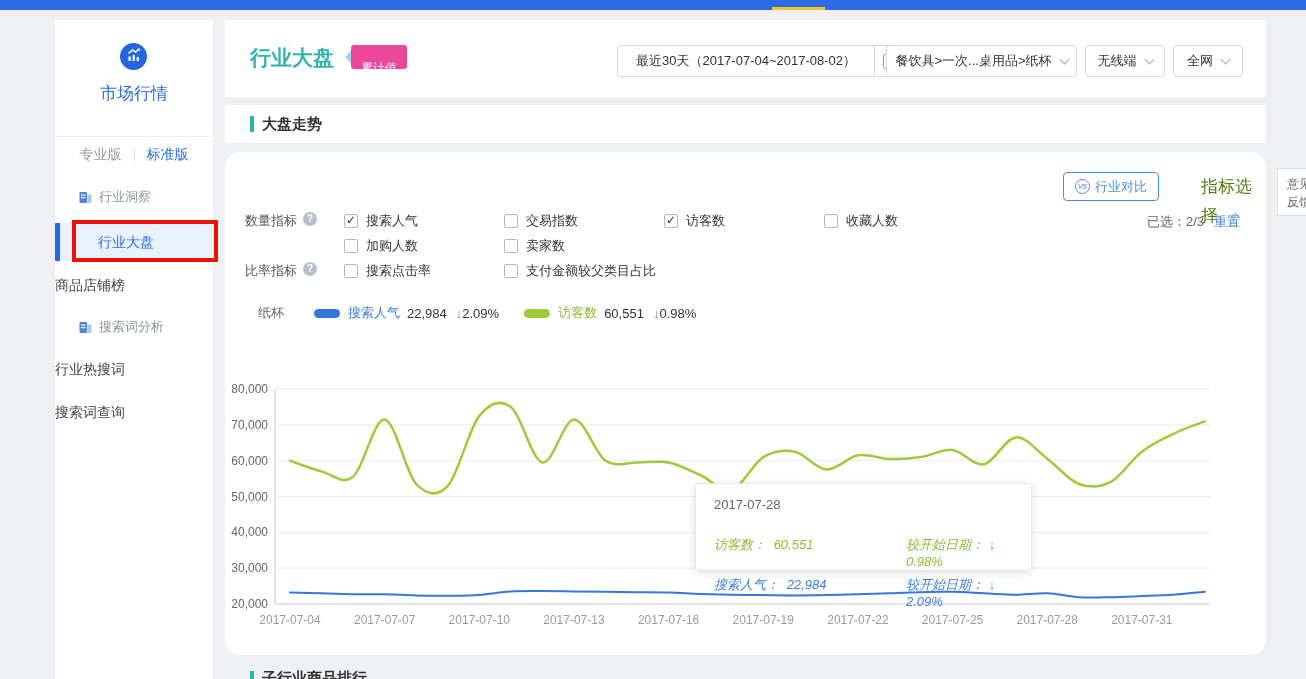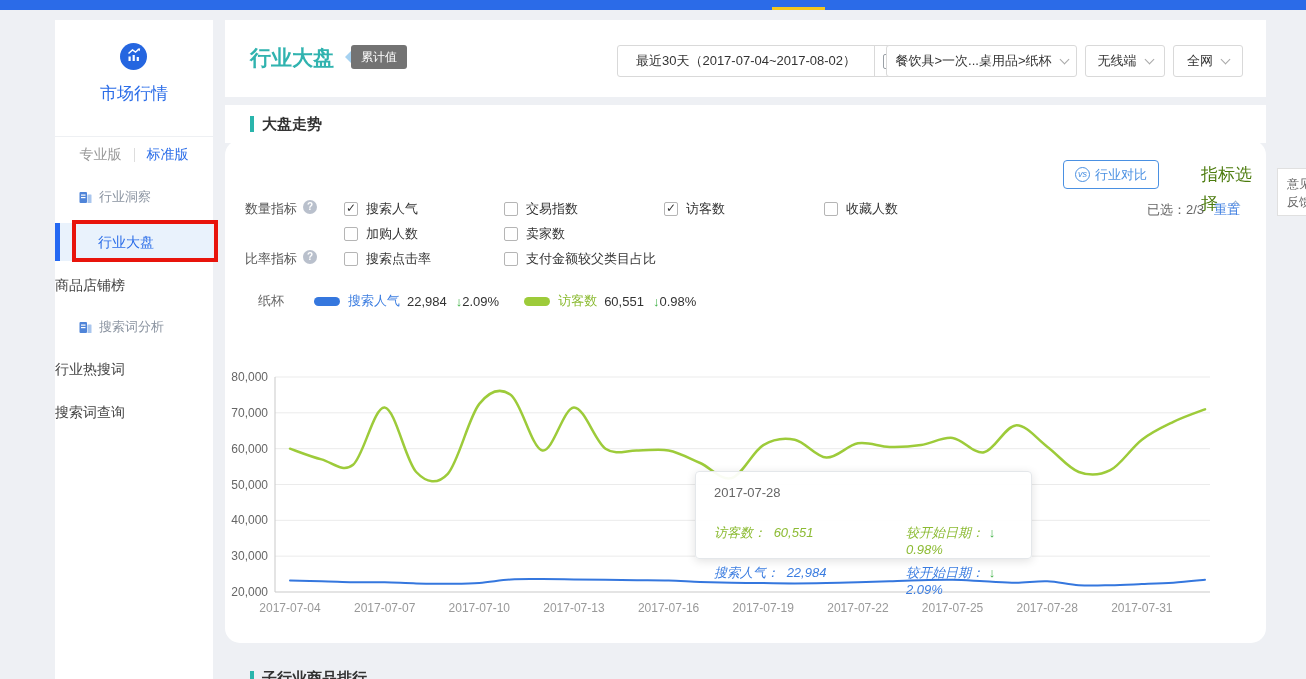--- a/index.html
+++ b/index.html
@@ -27,40 +27,40 @@
   .side-active { left:0; top:203px; width:158px; height:38px; background:#e9f2fc; }
   .side-active-bar { left:0; top:203px; width:5px; height:38px; background:#2468f2; }
   .side-active-label { left:43px; top:203px; height:38px; line-height:38px; font-size:14px; color:#2b6de8; }
 
   .annotation { left:72px; top:220px; width:146px; height:42px; border:4px solid #e8140c; z-index:60; pointer-events:none; }
 
   
   .band-header { left:225px; top:20px; width:1041px; height:77px; background:#fff; }
   .page-title { left:25px; top:24px; font-size:21px; font-weight:bold; color:#30b3af; }
   .badge-arrow { left:114px; top:31px; width:0; height:0; border:6px solid transparent; border-right-color:#a6d2f1; }
-  .badge { left:126px; top:25px; height:24px; line-height:24px; padding:0 10px; background:#737373; color:#fff;
+  .badge { left:126px; top:25px; height:24px; line-height:24px; padding:11px 10px; background:#ec4899; color:#fff;
            font-size:12px; border-radius:3px; }
   .fbox { top:25px; height:32px; background:#fff; border:1px solid #d9d9d9; border-radius:3px; display:flex;
           align-items:center; font-size:13px; color:#333; cursor:pointer; }
   .chev { display:inline-block; width:7px; height:7px; border-right:1.5px solid #a8a8a8; border-bottom:1.5px solid #a8a8a8;
           transform:rotate(45deg); margin-left:9px; margin-top:-4px; }
   .chev-up { display:inline-block; width:7px; height:7px; border-right:1.5px solid #9ab4d4; border-bottom:1.5px solid #9ab4d4;
           transform:rotate(-135deg); margin-left:9px; margin-top:5px; }
   .cal { width:17px; height:15px; border:1.5px solid #9aa0a6; border-radius:2px; position:relative;
          font-size:8px; color:#888; text-align:center; line-height:13px; }
   .cal::before, .cal::after { content:""; position:absolute; top:-4px; width:2px; height:4px; background:#9aa0a6; }
   .cal::before { left:3px; } .cal::after { right:3px; }
 
   
   .band-section { left:225px; top:105px; width:1041px; height:38px; background:#fff; }
   .sec-bar { left:25px; top:11px; width:4px; height:16px; background:#2ab5ac; }
   .sec-title { left:37px; top:0; height:45px; line-height:38px; font-size:15px; font-weight:bold; color:#333; }
 
   
-  .card { left:225px; top:140px; width:1041px; height:503px; background:#fff;border-radius:15px; }
+  .card { left:225px; top:152px; width:1041px; height:503px; background:#fff;border-radius:15px; }
   .btn-compare { left:838px; top:20px; width:96px; height:29px; border:1px solid #4a90e2; border-radius:4px;
                  color:#4a90e2; font-size:13px; display:flex; align-items:center; justify-content:center; background:#fff; cursor:pointer; }
   .vs-icon { width:15px; height:15px; border:1px solid #4a90e2; border-radius:50%; font-size:9px; font-style:italic;
              line-height:13px; text-align:center; margin-right:5px; }
   .metric-select { left:945px; top:20px; height:29px; line-height:29px; font-size:17px; color:#4d7c0f; cursor:pointer;margin-left:31px; }
   .sel-count { left:922px; top:61px; font-size:13px; color:#666; }
   .reset-link { color:#3a7ce0; margin-left:10px; cursor:pointer; }
   .m-label { font-size:13px; color:#555; display:flex; align-items:flex-start; }
   .help { width:14px; height:14px; border-radius:50%; background:#b9c0cc; color:#fff; font-size:10px; font-weight:bold;
           text-align:center; line-height:14px; margin-left:6px; }

